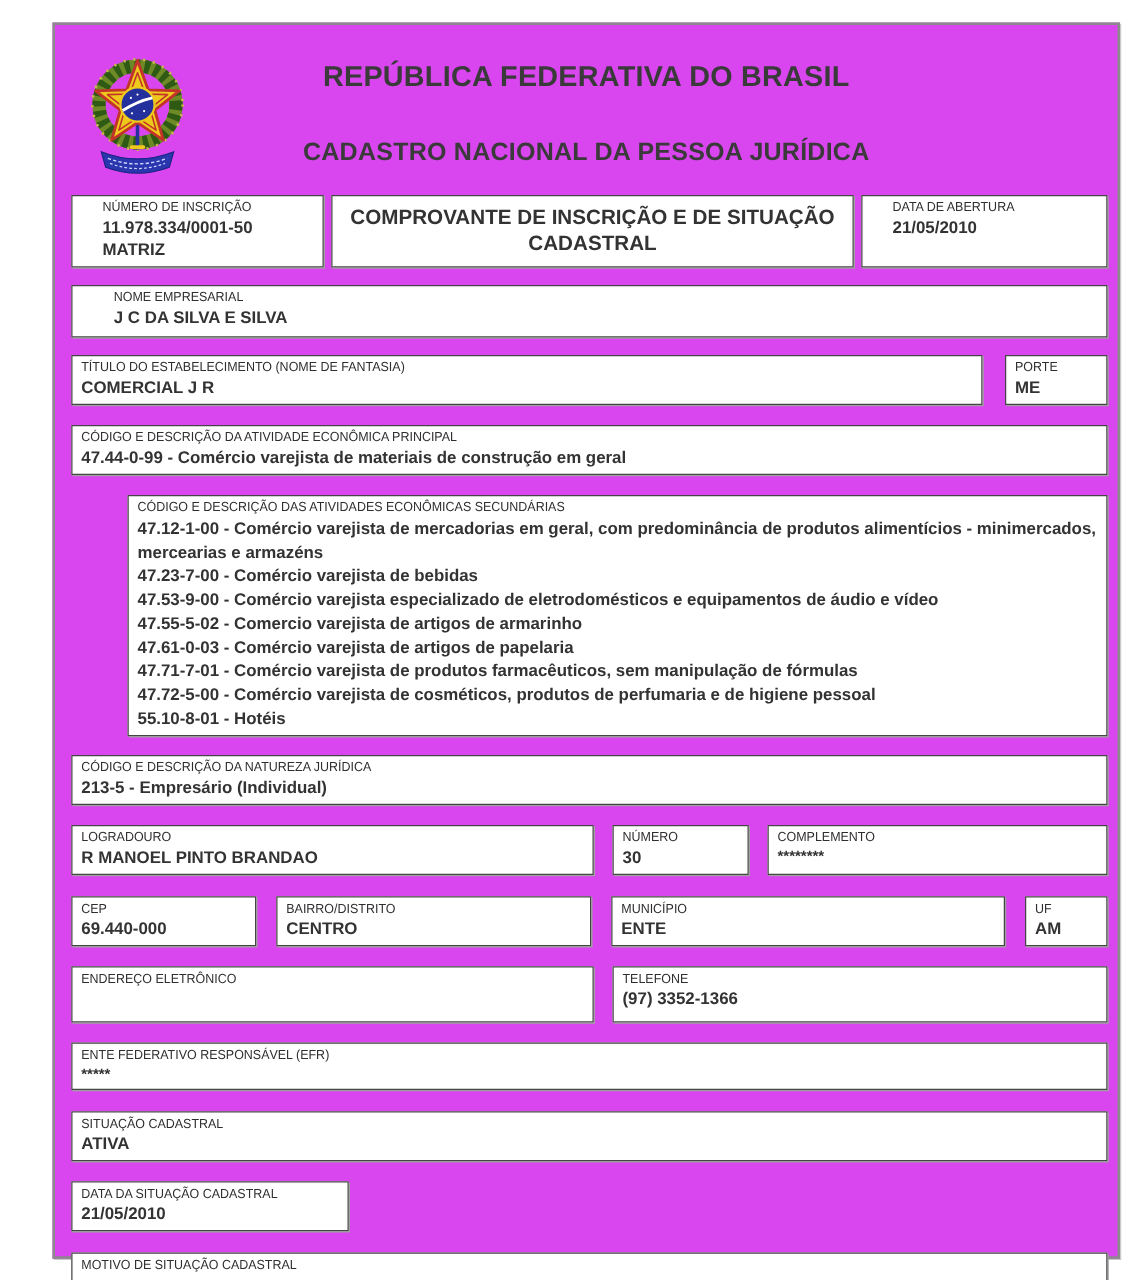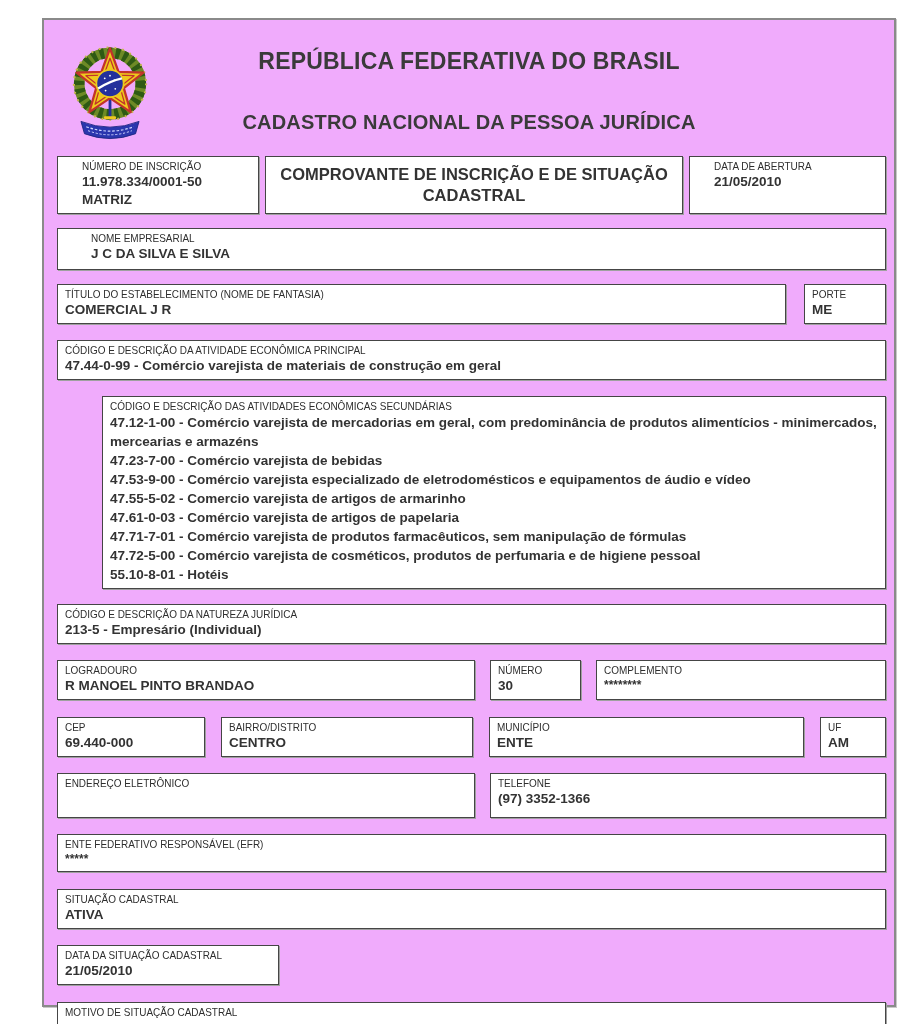--- a/index.html
+++ b/index.html
@@ -8,21 +8,21 @@
     width: 909px; height: 1024px;
     position: relative;
     font-family: "Liberation Sans", "DejaVu Sans", sans-serif;
     color: #333333;
   }
   .page-frame {
     position: absolute; left: 42px; top: 18px;
     width: 854px; height: 989px;
     border: 2px solid #8a8a8a;
     box-shadow: 1px 1px 0 #c9c9c9;
-    background: #f0abfc;
+    background: #d946ef;
   }
   
   .header { position: relative; height: 132px; }
   .emblem { position: absolute; left: 22px; top: 22px; }
   .header-title {
     text-align: center; padding-top: 28px;
     font-size: 23px; font-weight: bold; letter-spacing: 0.2px; color: #3a3a3a;
   }
   .header-subtitle {
     text-align: center; margin-top: 36px;
@@ -56,21 +56,21 @@
   .h50 { min-height: 50px; }
   .cert-box {
     justify-content: center; align-items: center; text-align: center;
     font-size: 16.5px; font-weight: bold; line-height: 21px; color: #333;
     padding: 2px 10px;
   }
   .w202 { width: 202px; flex: none; }
   .w197 { width: 197px; flex: none; }
   .w82  { width: 82px;  flex: none; }
   .w418 { width: 418px; flex: none; }
-  .w85  { width: 91px;  flex: none; }
+  .w85  { width: 109px;  flex: none; }
   .w148 { width: 148px; flex: none; }
   .w252 { width: 252px; flex: none; }
   .w66  { width: 66px;  flex: none; }
   .w222 { width: 222px; flex: none; }
   .gap15 { gap: 15px; }
   .sec-item { font-size: 13.5px; font-weight: bold; line-height: 19px; color: #333; }
 </style>
 </head>
 <body>
 

